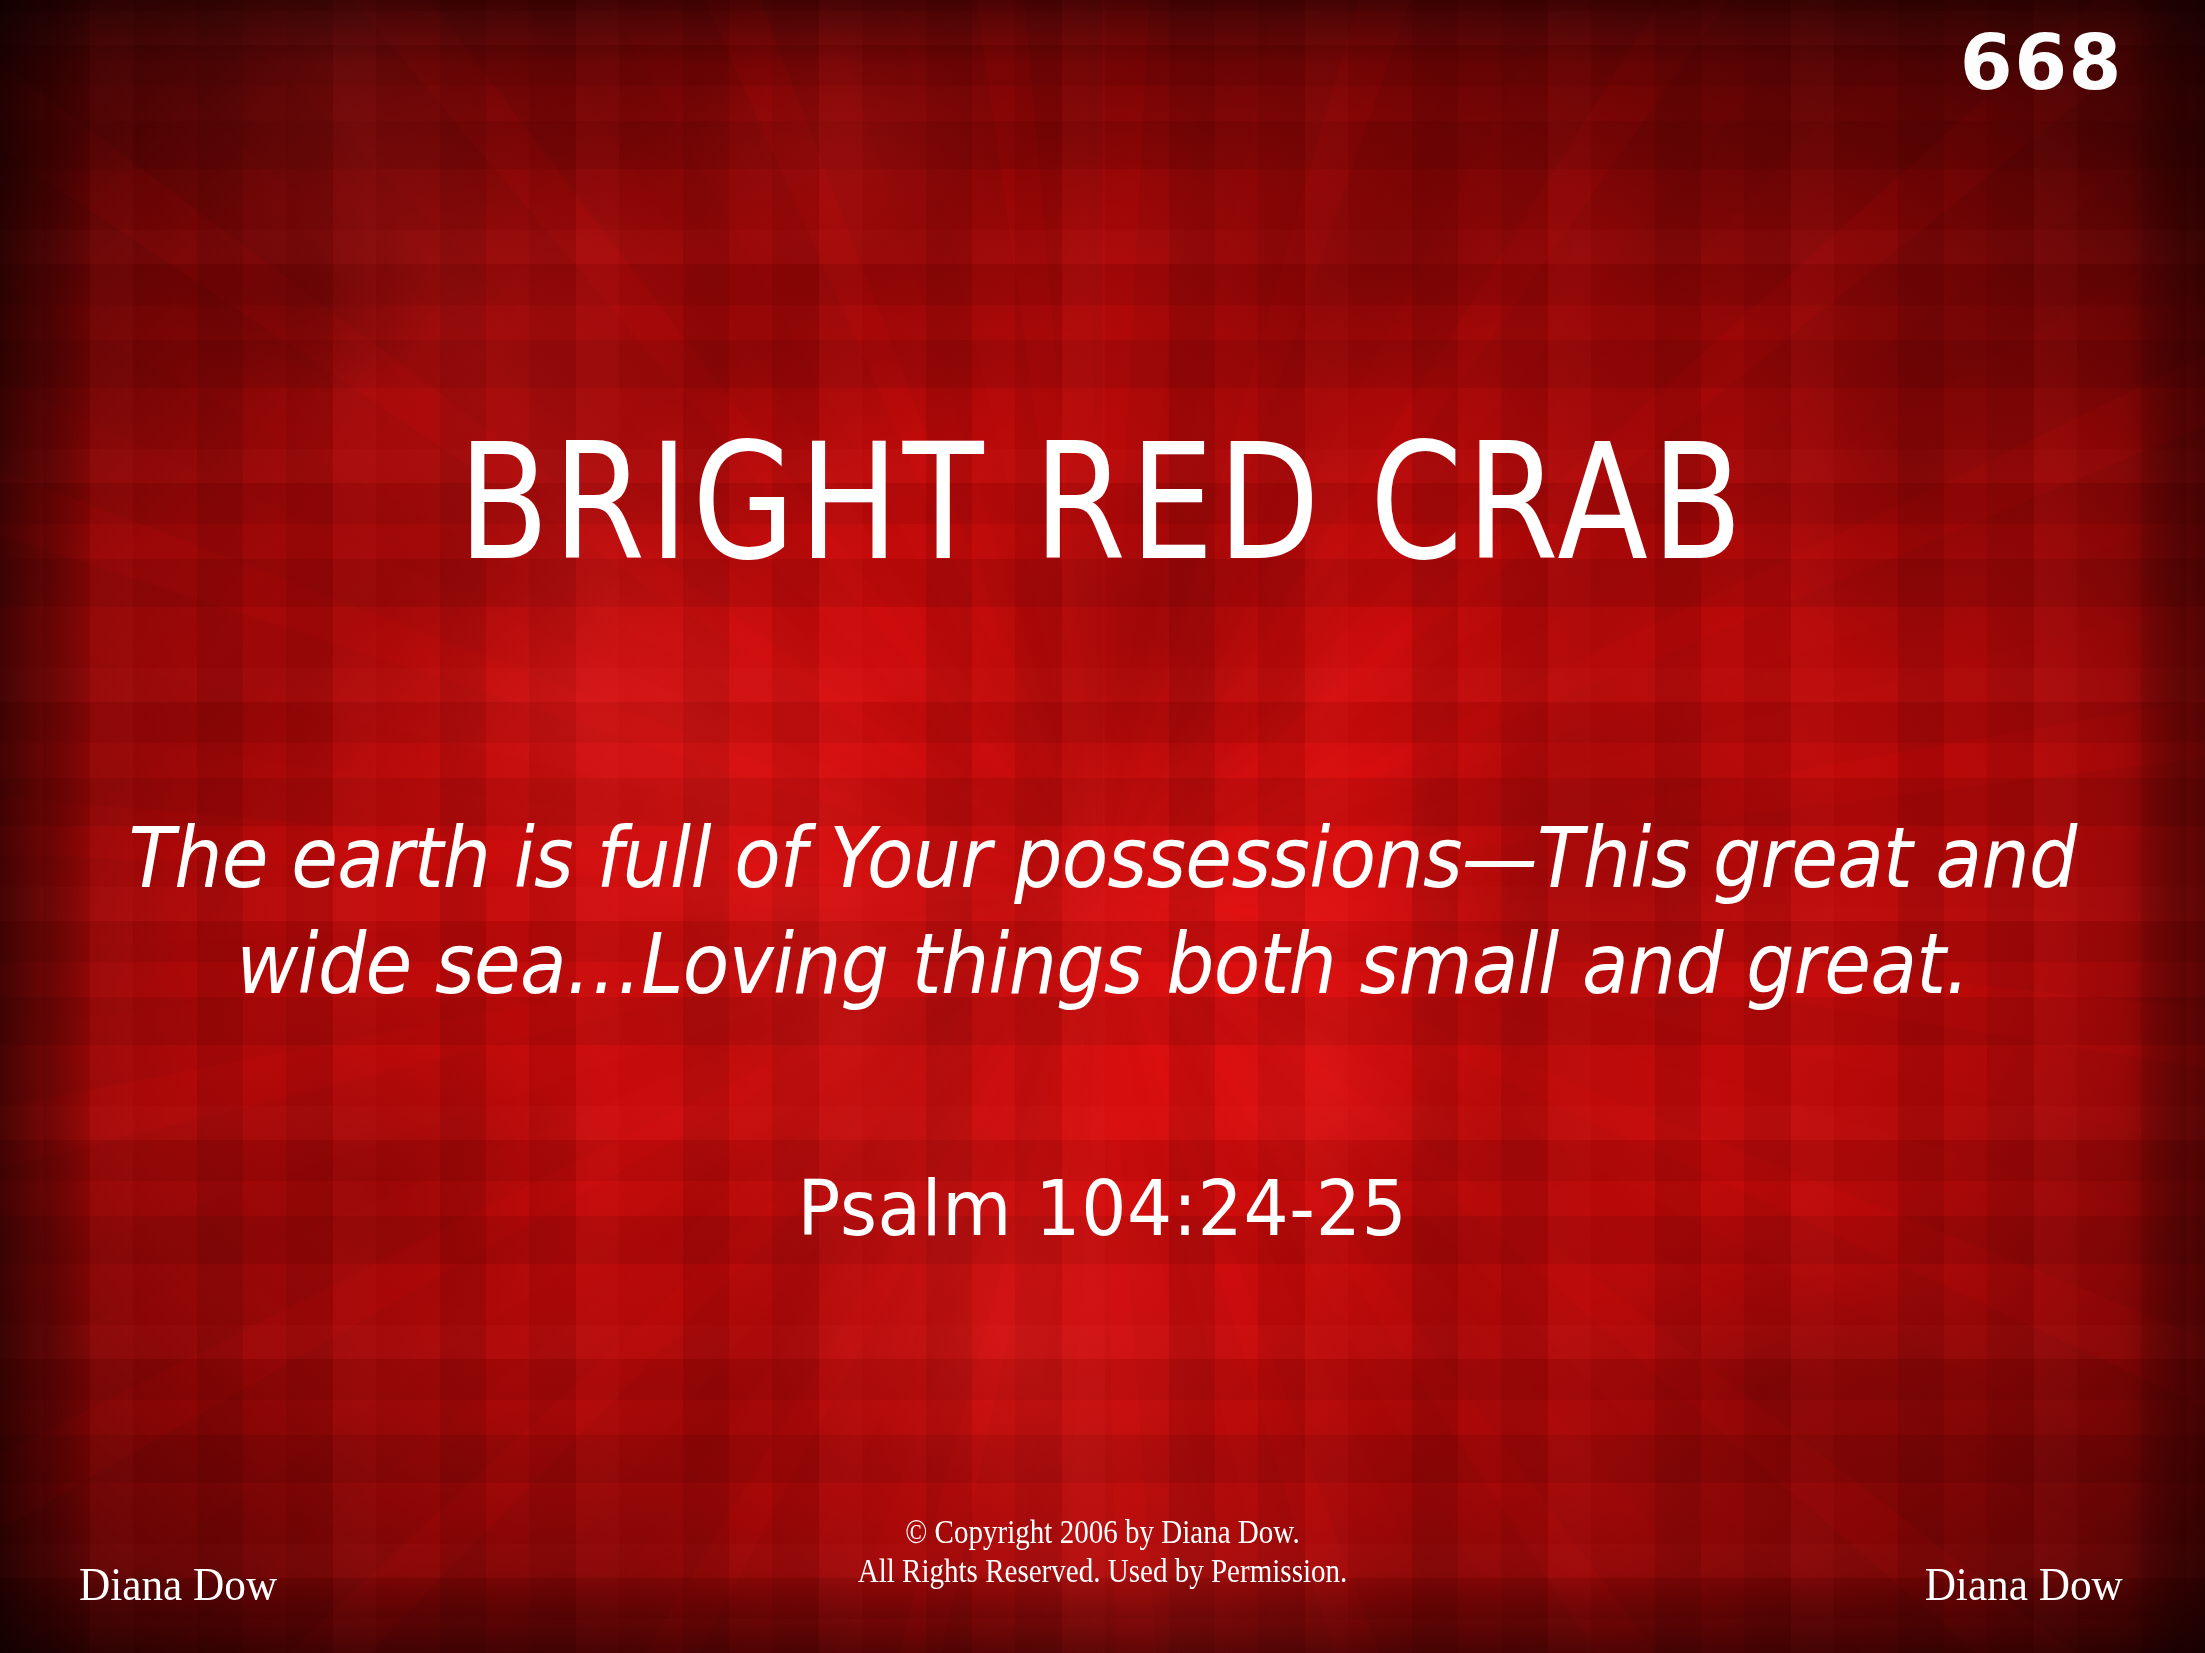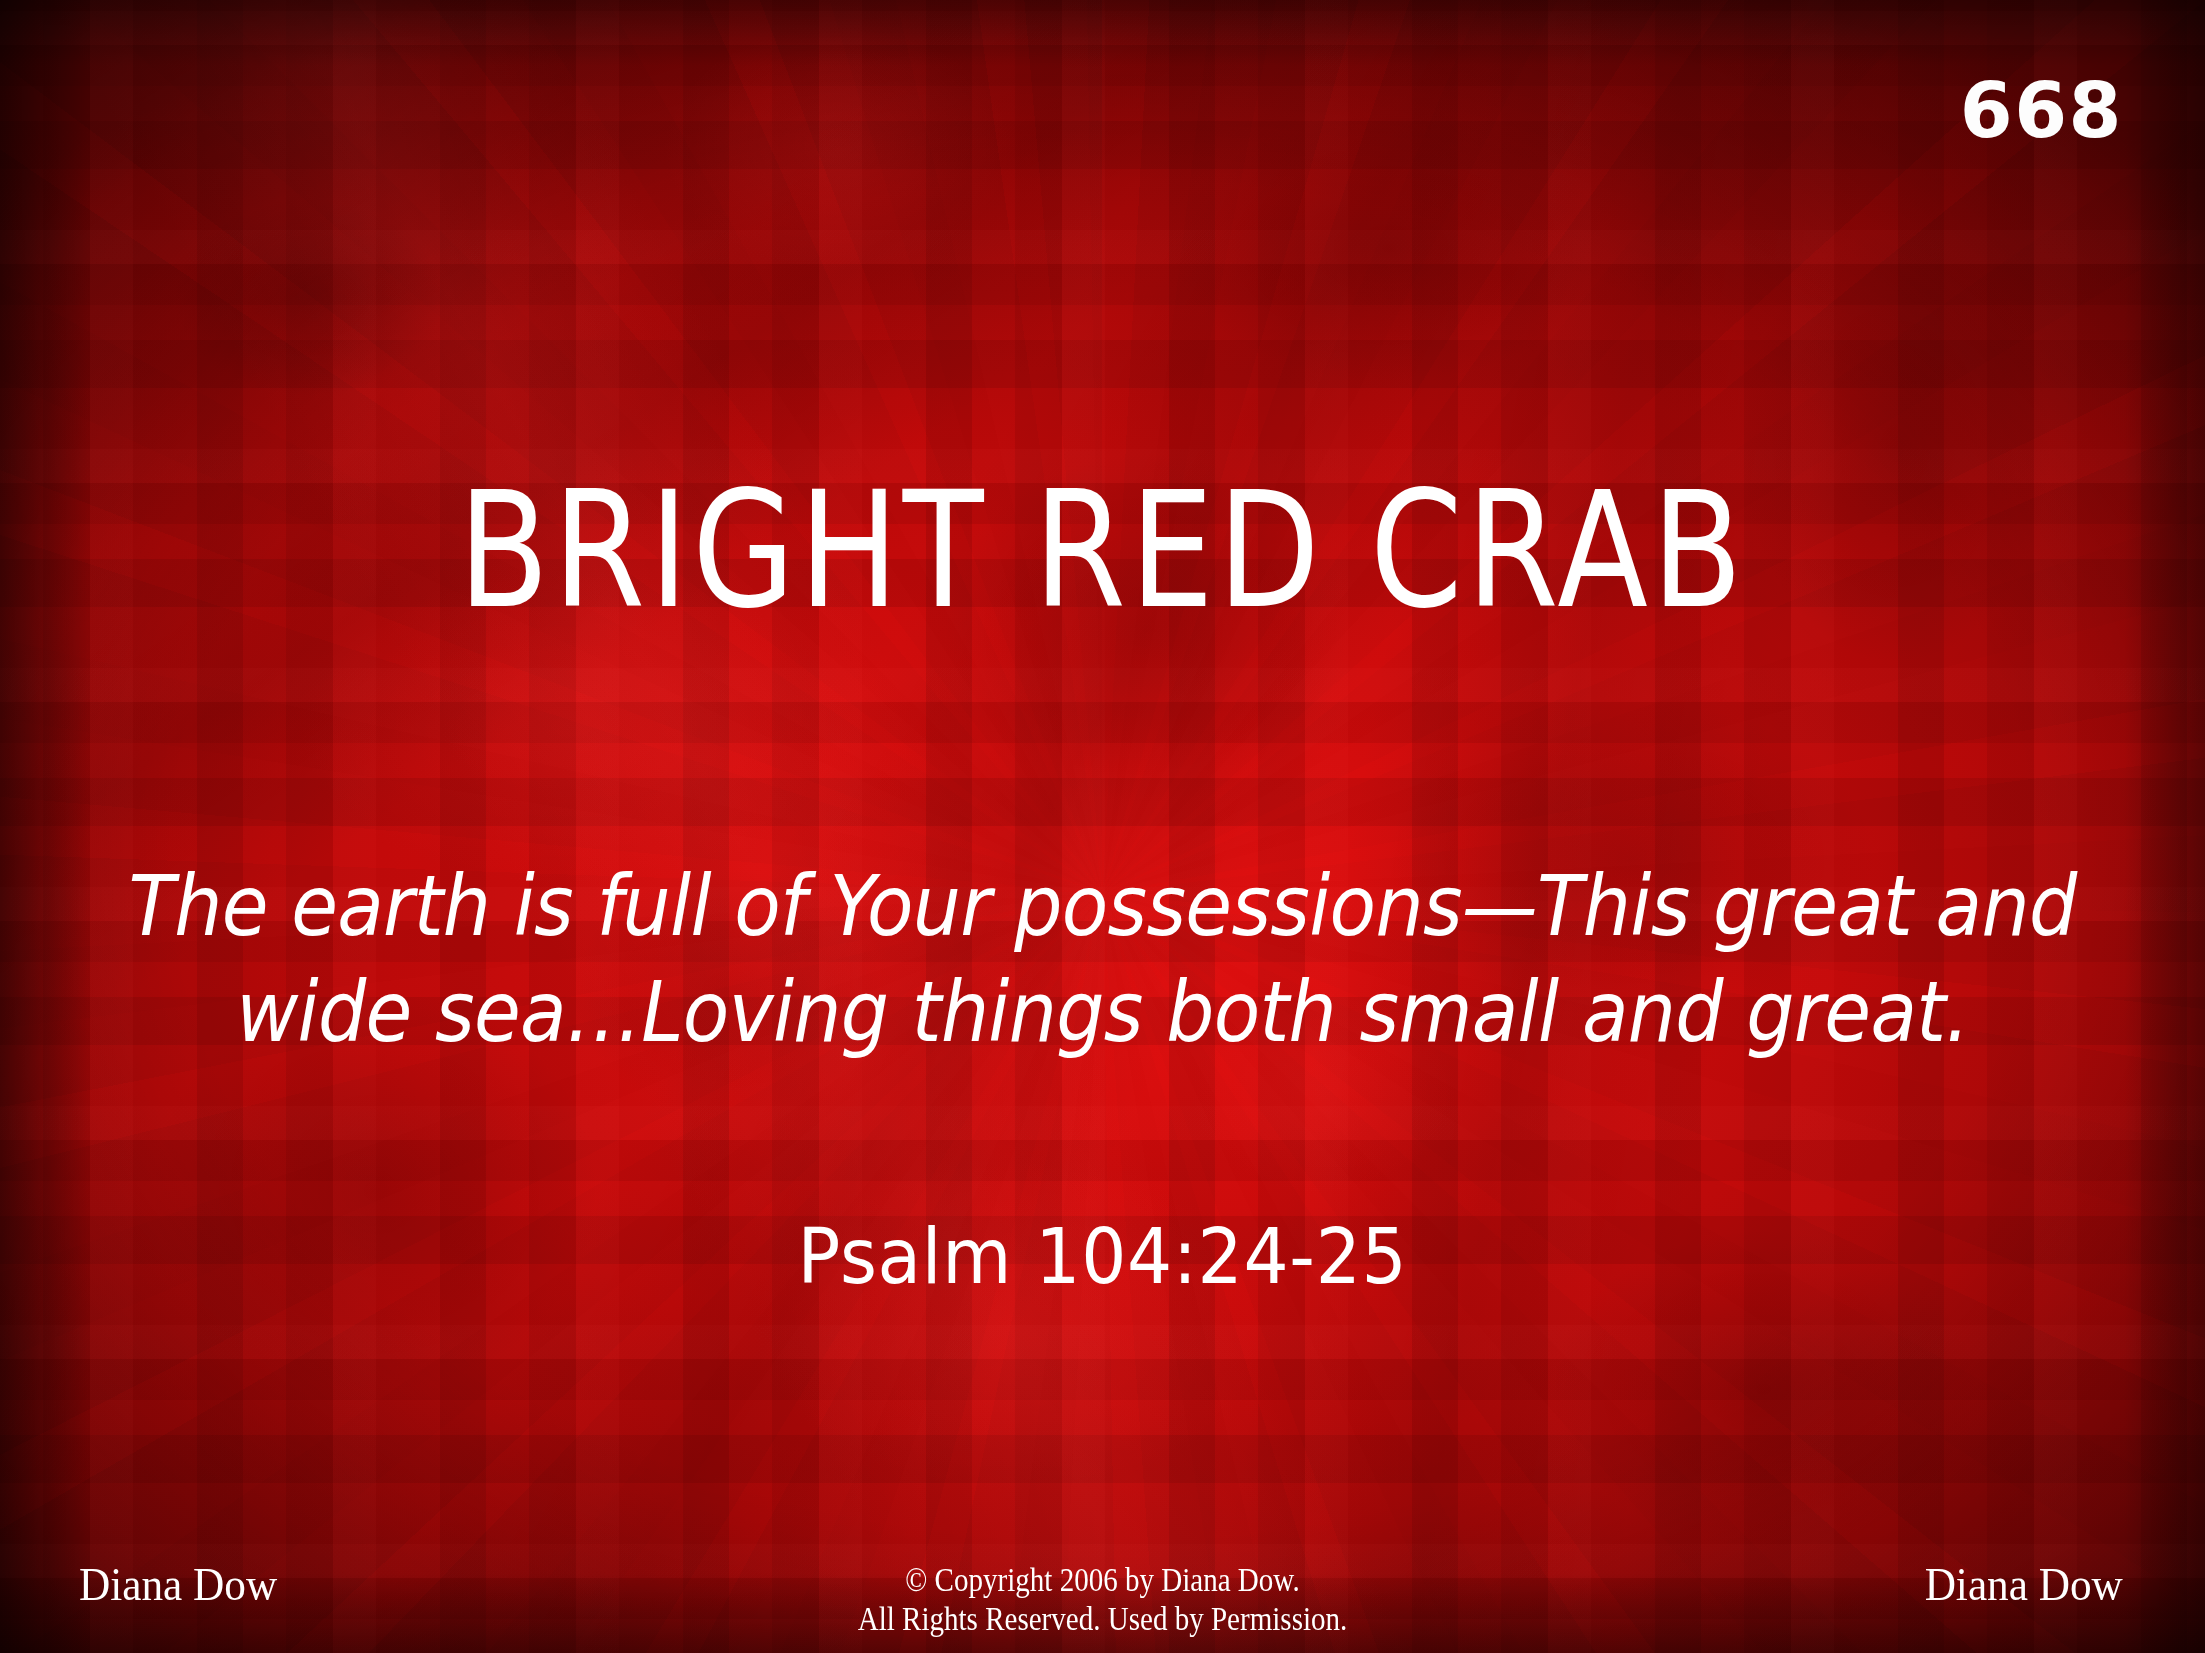--- a/index.html
+++ b/index.html
@@ -105,21 +105,20 @@
       linear-gradient(270deg, rgba(0,0,0,.38) 0px, rgba(0,0,0,0) 81px),
       linear-gradient(180deg, rgba(0,0,0,.34) 0px, rgba(0,0,0,0) 66px),
       linear-gradient(0deg,  rgba(0,0,0,.40) 0px, rgba(0,0,0,0) 81px);
   }
 
   
   .content {
     position: absolute;
     inset: 0;
     color: #ffffff;
-    margin-top: 48px;
   }
 
   .page-number {
     position: absolute;
     top: 25px;
     right: 82px;
     font-family: "DejaVu Sans", sans-serif;
     font-weight: bold;
     font-size: 76px;
     line-height: 1;

